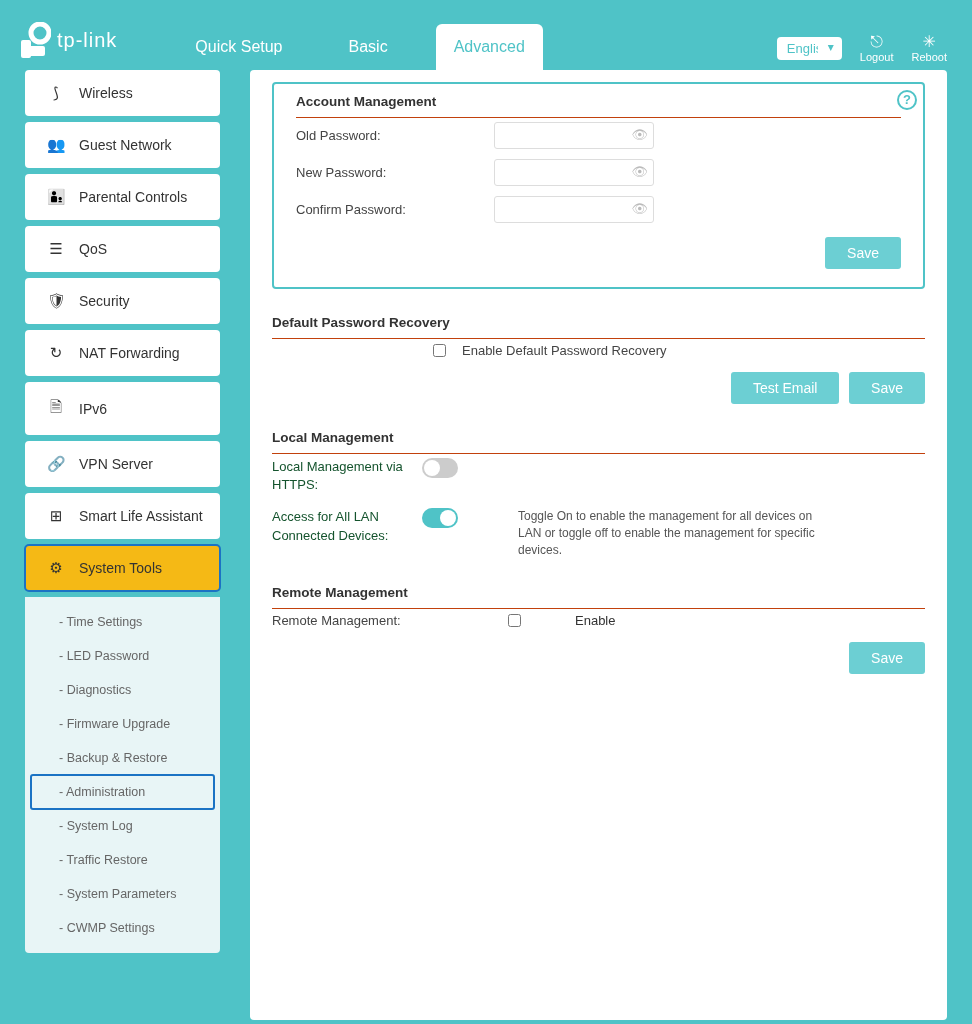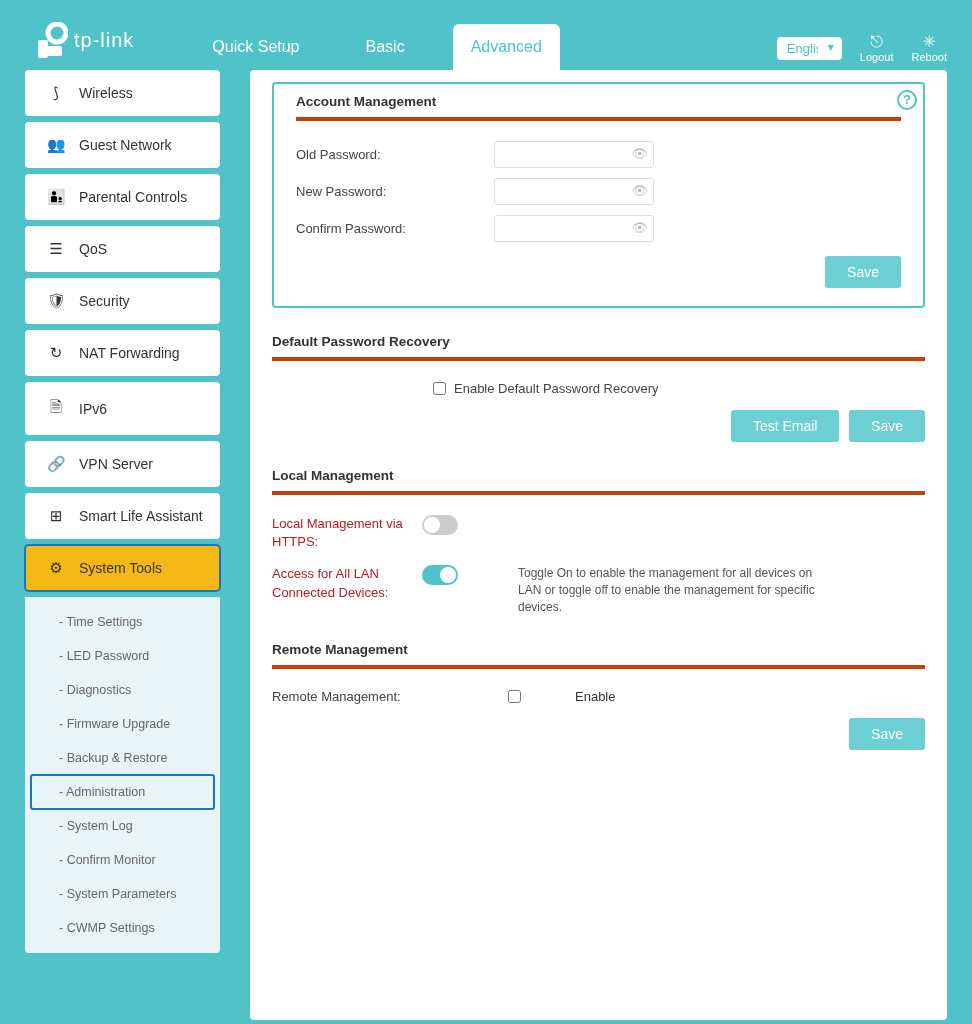--- a/index.html
+++ b/index.html
@@ -8,21 +8,21 @@
   background: #4fc3c7;
   width: 972px;
   height: 1024px;
   overflow: hidden;
   font-size: 13px;
   color: #333;
 }
 .header {
   display: flex;
   align-items: flex-end;
-  padding: 0 38px;
+  padding: 0 21px;
   height: 70px;
   position: relative;
 }
 .logo {
   display: flex;
   align-items: center;
   color: white;
   font-size: 20px;
   font-weight: 300;
   letter-spacing: 1px;
@@ -131,23 +131,23 @@
   color: #4fc3c7;
   font-size: 13px;
   font-weight: bold;
   text-align: center;
   line-height: 16px;
   cursor: pointer;
 }
 .section-title {
   font-weight: bold;
   font-size: 13.5px;
-  border-bottom: 4px solid #c2410c;
+  border-bottom: 1px solid #c2410c;
   padding-bottom: 8px;
-  margin-bottom: 20px;
+  margin-bottom: 4px;
 }
 .section-title.plain { margin-top: 26px; }
 .form-row {
   display: flex;
   align-items: center;
   margin-bottom: 10px;
   gap: 48px;
 }
 .form-label { width: 150px; font-size: 13px; color: #444; }
 .input-wrap { position: relative; width: 160px; }
@@ -172,32 +172,32 @@
   border: none;
   border-radius: 3px;
   padding: 8px 22px;
   font-size: 14px;
   cursor: pointer;
   margin-left: 6px;
 }
 .checkbox-row {
   display: flex;
   align-items: center;
-  gap: 8px;
+  gap: 16px;
   margin-left: 150px;
   font-size: 13px;
   color: #444;
   padding-left: 11px;
 }
 .toggle-row {
   display: flex;
   align-items: flex-start;
   margin-bottom: 14px;
 }
-.toggle-label { width: 150px; font-size: 13px; color: #b91c1c; line-height: 1.4; }
+.toggle-label { width: 150px; font-size: 13px; color: #14532d; line-height: 1.4; }
 .toggle {
   width: 36px; height: 20px;
   border-radius: 10px;
   background: #ccc;
   position: relative;
   cursor: pointer;
   flex-shrink: 0;
 }
 .toggle::after {
   content: '';
@@ -294,21 +294,21 @@
         <span>System Tools</span>
       </div>
     <div class="sub-nav">
       <div class="sub-item">Time Settings</div>
       <div class="sub-item">LED Password</div>
       <div class="sub-item">Diagnostics</div>
       <div class="sub-item">Firmware Upgrade</div>
       <div class="sub-item">Backup &amp; Restore</div>
       <div class="sub-item selected">Administration</div>
       <div class="sub-item">System Log</div>
-      <div class="sub-item">Confirm Monitor</div>
+      <div class="sub-item">Traffic Restore</div>
       <div class="sub-item">System Parameters</div>
       <div class="sub-item">CWMP Settings</div>
     </div>
   </div>
 
   <div class="main">
     <div class="panel">
       <div class="help-icon">?</div>
       <div class="section-title">Account Management</div>
       <div class="form-row">

